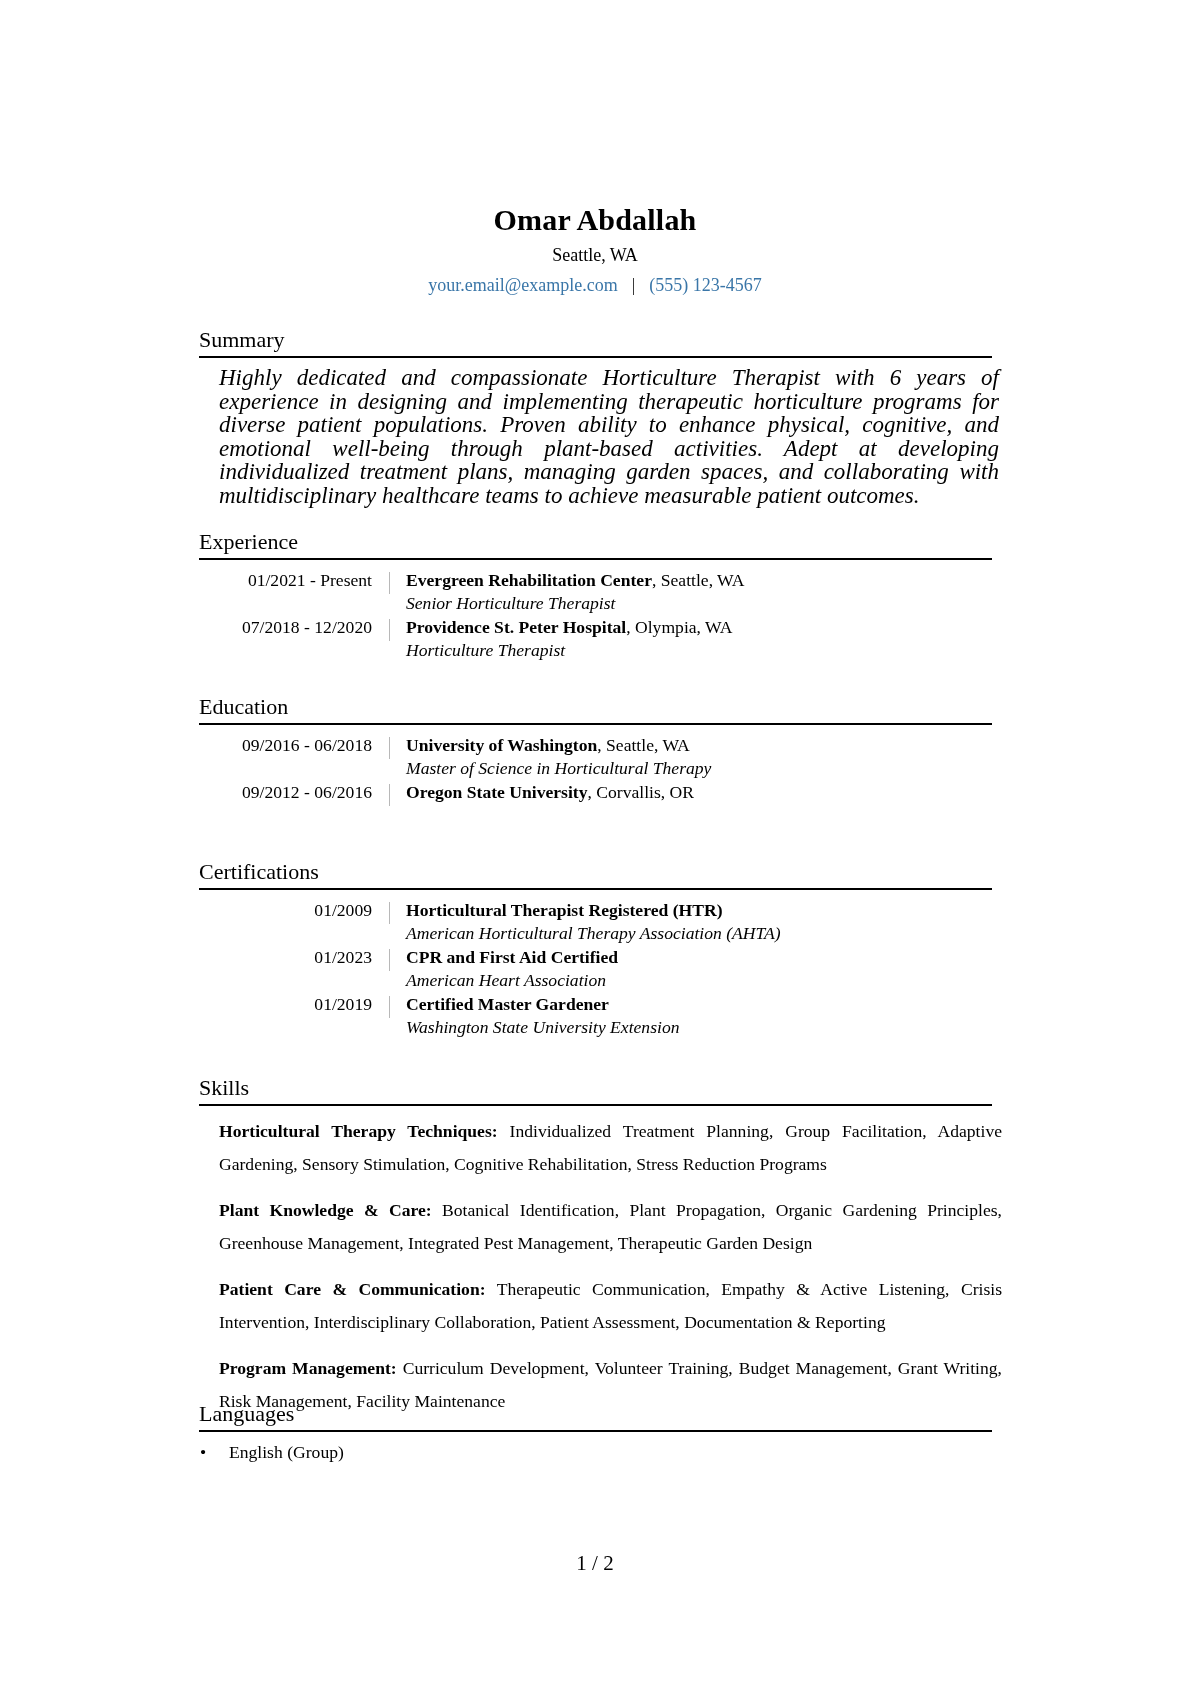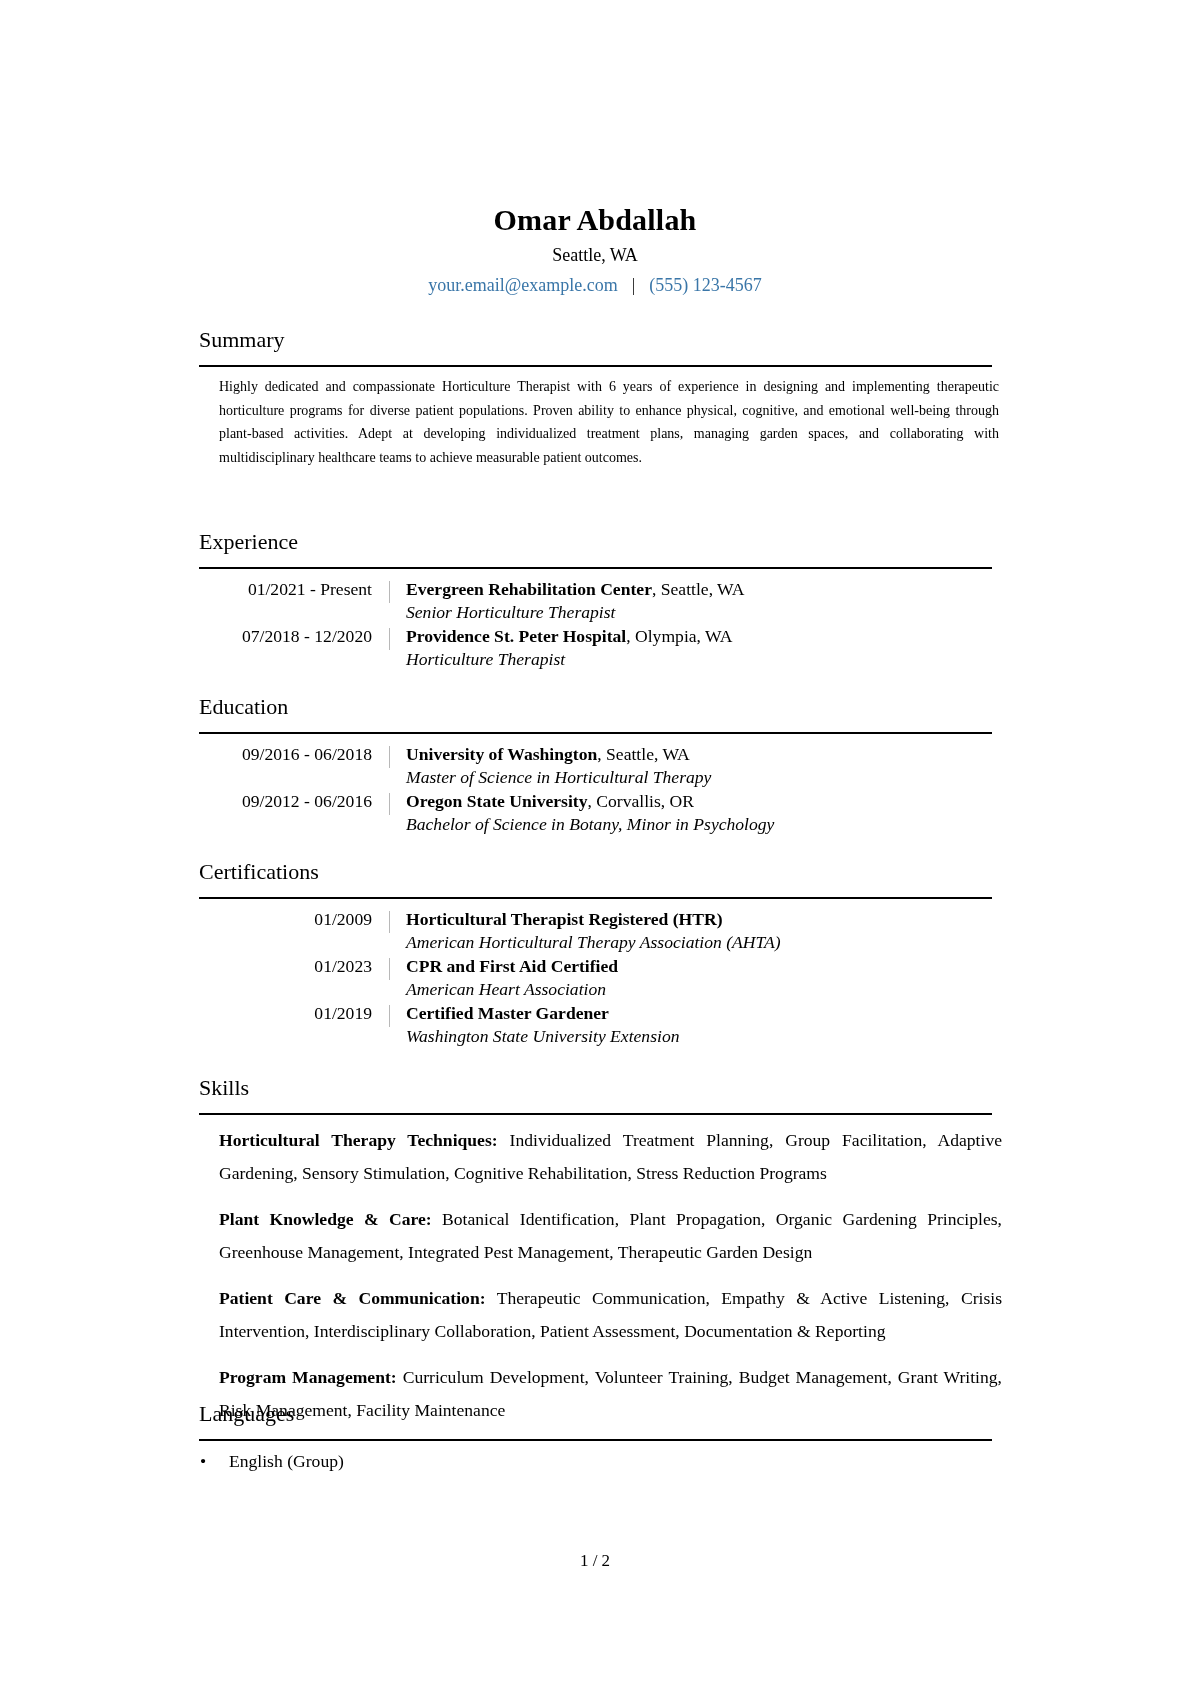--- a/index.html
+++ b/index.html
@@ -12,25 +12,25 @@
   .header { position: absolute; left: 0; width: 1190px; top: 188px; text-align: center; }
   .name { font-size: 30px; font-weight: bold; line-height: 36px; letter-spacing: 0.2px; margin-top: 14px; }
   .location { font-size: 18px; line-height: 26px; margin-top: 4px; }
   .contact { font-size: 18px; line-height: 26px; margin-top: 4px; color: #3a76a8; }
   .contact a { color: #3a76a8; text-decoration: none; }
   .contact .sep { color: #222; margin: 0 14px; }
 
   .section { position: absolute; left: 199px; width: 793px; }
   .section-title {
     font-size: 22px; line-height: 26px; font-weight: normal;
-    border-bottom: 2px solid #000; padding-bottom: 12px; margin: 0;
+    border-bottom: 2px solid #000; padding-bottom: 3px; margin: 0;
   }
   .summary-text {
     margin: 8px 0 16px 20px; width: 780px;
-    font-size: 14px; line-height: 23.5px; text-align: justify;
+    font-size: 23px; line-height: 23.5px; text-align: justify; font-style: italic;
   }
 
   .entry { display: flex; font-size: 17.6px; line-height: 23px; }
   .entry + .entry { margin-top: 1px; }
   .entry .date {
     width: 173px; text-align: right; padding-right: 0; flex: none;
   }
   .entry .divider {
     width: 1px; background: #b8b8b8; height: 22px; margin: 3px 16px 0 17px; flex: none;
   }
@@ -41,21 +41,21 @@
   .rows { margin-top: 9px; }
 
   .skills { margin: 9px 0 0 20px; width: 783px; }
   .skill { font-size: 17.6px; line-height: 33px; text-align: justify; margin-bottom: 13px; }
   .skill .cat { font-weight: bold; }
 
   .lang-list { list-style: none; margin: 9px 0 0 0; padding: 0; font-size: 17.6px; line-height: 23px; }
   .lang-list li { position: relative; padding-left: 30px; }
   .lang-list li .bullet { position: absolute; left: 1px; top: 0; }
 
-  .page-num { position: absolute; left: 0; width: 1190px; top: 1551px; text-align: center; font-size: 17px; }
+  .page-num { position: absolute; left: 0; width: 1190px; top: 1551px; text-align: center; font-size: 21px; }
 </style>
 </head>
 <body>
 
 <div class="header">
   <div class="name">Omar Abdallah</div>
   <div class="location">Seattle, WA</div>
   <div class="contact">
     <a>your.email@example.com</a><span class="sep">|</span><a>(555) 123-4567</a>
   </div>
@@ -97,21 +97,20 @@
       <div class="body">
         <span class="org">University of Washington</span><span>, Seattle, WA</span>
         <span class="role">Master of Science in Horticultural Therapy</span>
       </div>
     </div>
     <div class="entry">
       <div class="date">09/2012 - 06/2016</div>
       <div class="divider"></div>
       <div class="body">
         <span class="org">Oregon State University</span><span>, Corvallis, OR</span>
-        <span class="role">Bachelor of Science in Botany, Minor in Psychology</span>
       </div>
     </div>
   </div>
 </div>
 
 <div class="section" style="top:859px;">
   <h2 class="section-title">Certifications</h2>
   <div class="rows">
     <div class="entry">
       <div class="date">01/2009</div>

